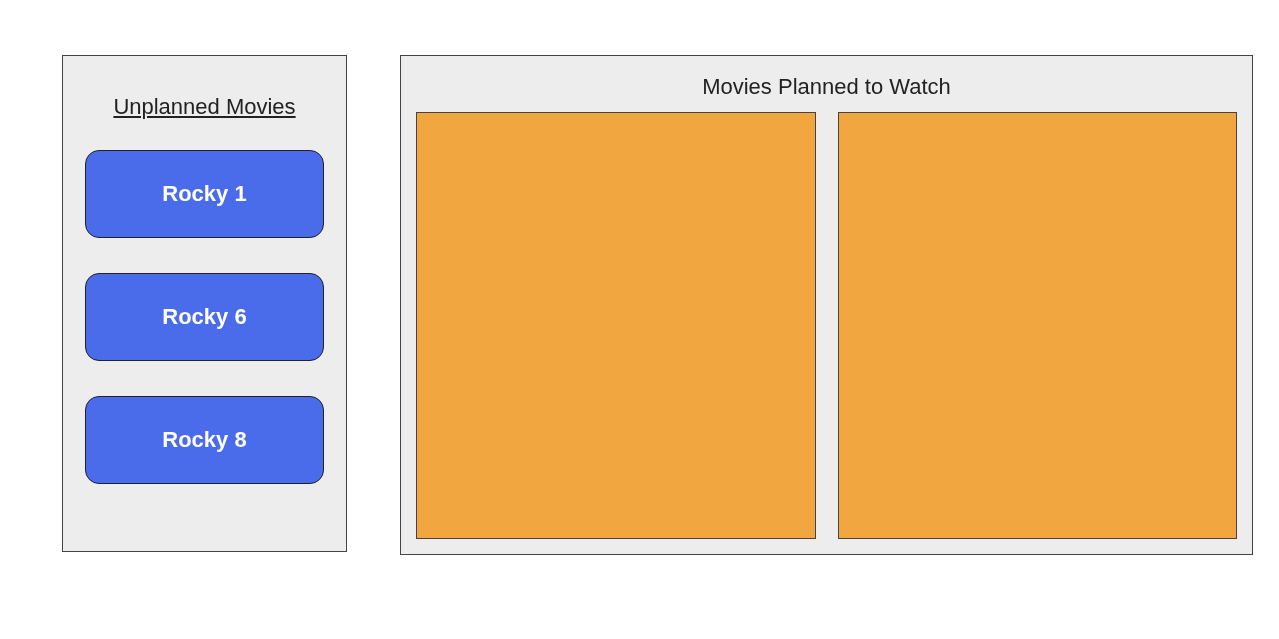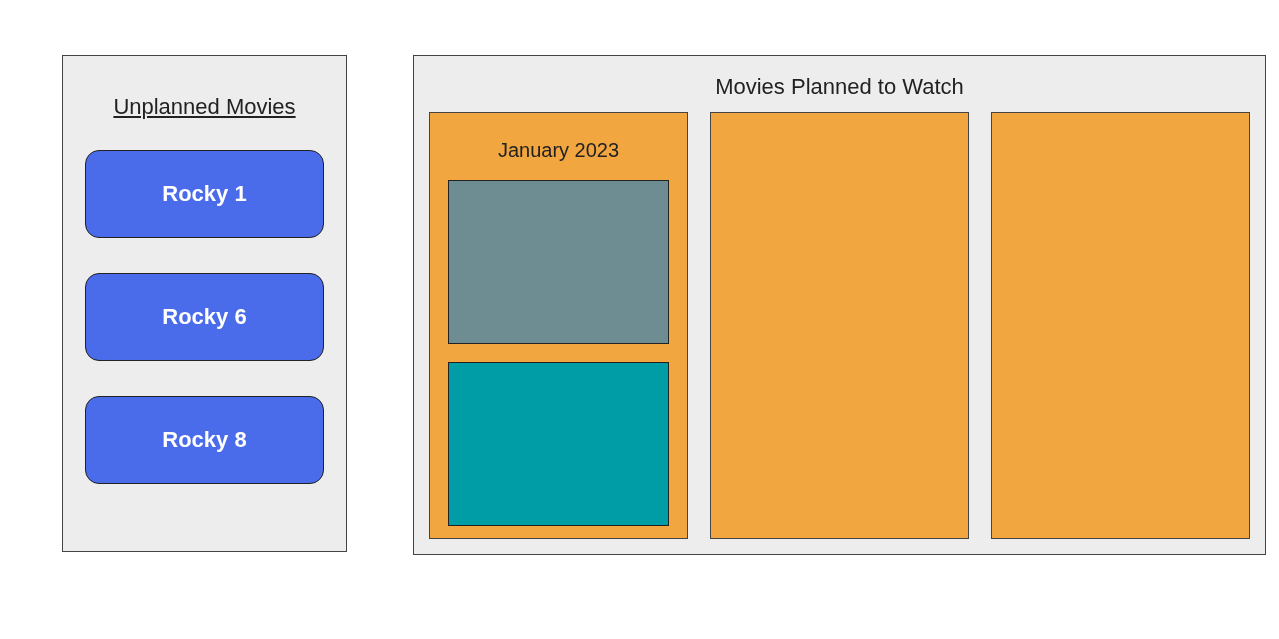--- a/index.html
+++ b/index.html
@@ -46,21 +46,21 @@
       display: flex;
       align-items: center;
       justify-content: center;
       color: #fff;
       font-weight: bold;
       font-size: 22px;
       cursor: grab;
     }
     .planned-panel {
       position: absolute;
-      left: 413px;
+      left: 400px;
       top: 55px;
       width: 853px;
       height: 500px;
       background: #ededed;
       border: 1px solid #444;
     }
     .planned-title {
       text-align: center;
       font-size: 22px;
       color: #222;
@@ -118,23 +118,16 @@
     </div>
     <div class="movie-card">
       <span>Rocky 8</span>
     </div>
   </div>
 </div>
 
 <div class="planned-panel">
   <h2 class="planned-title">Movies Planned to Watch</h2>
   <div class="months-row">
-    <div class="month-col">
-      <div class="month-label">January 2023</div>
-      <div class="slot-list">
-        <div class="slot slot-muted"></div>
-        <div class="slot slot-teal"></div>
-      </div>
-    </div>
     <div class="month-col"></div>
     <div class="month-col"></div>
   </div>
 </div>
 
 </body></html>

